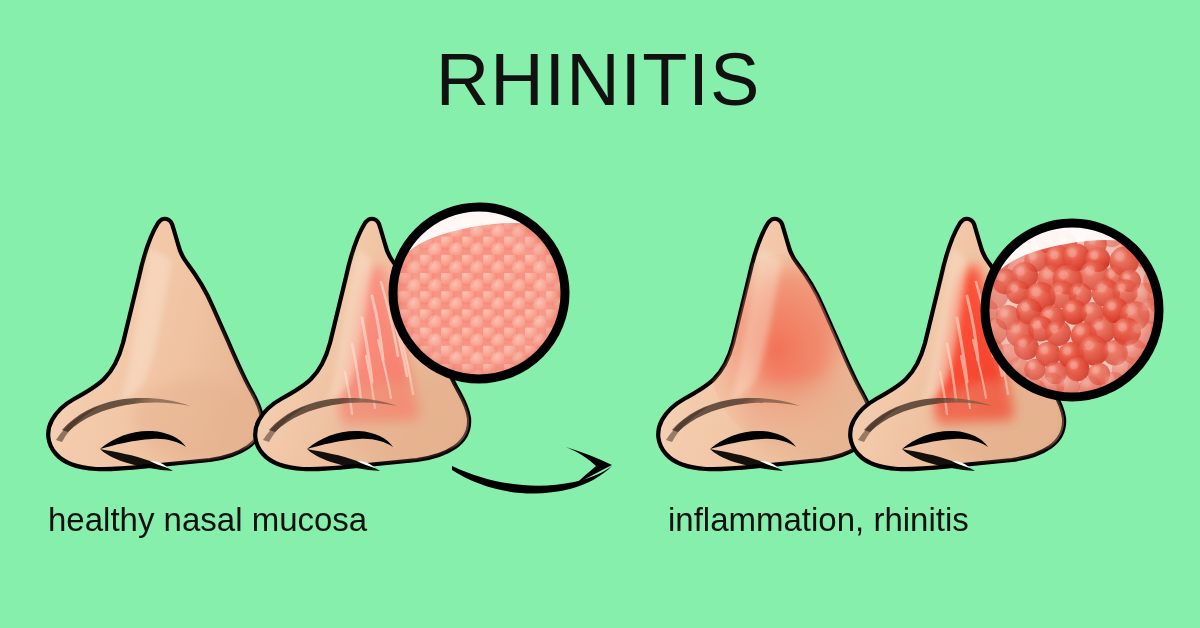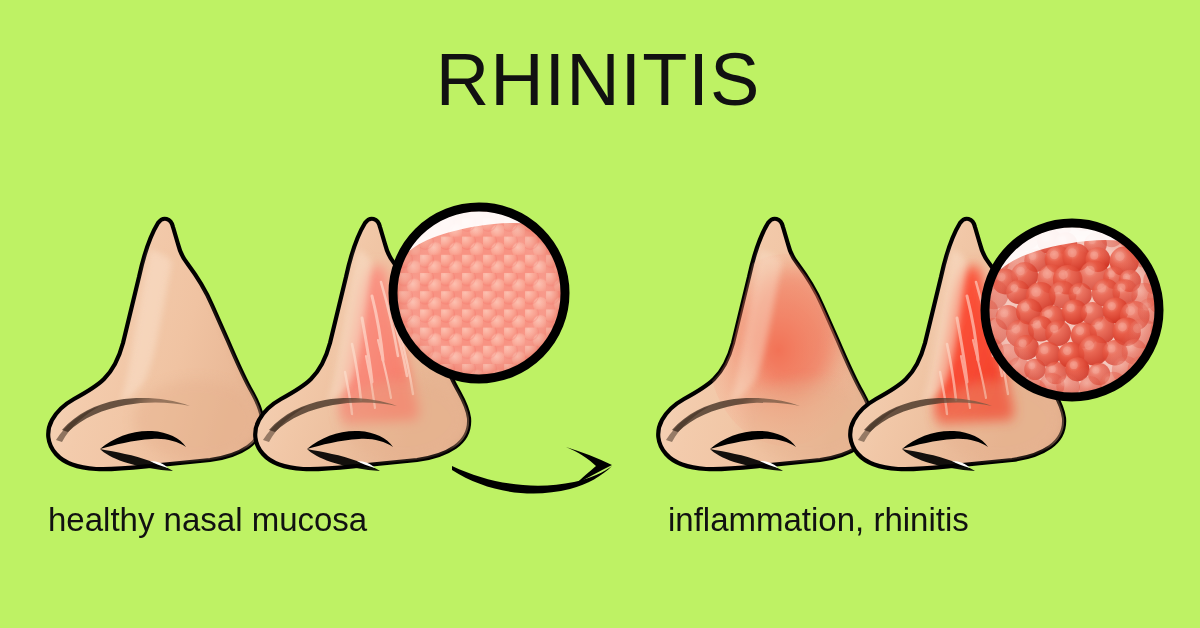--- a/index.html
+++ b/index.html
@@ -8,21 +8,21 @@
     padding: 0;
     background: #ffffff;
   }
   body {
     font-family: "Liberation Sans", sans-serif;
   }
   #canvas {
     position: relative;
     width: 1200px;
     height: 628px;
-    background: #bef264;
+    background: #86efac;
     overflow: hidden;
   }
   #figure-svg {
     position: absolute;
     left: 0;
     top: 0;
     width: 1200px;
     height: 628px;
     display: block;
   }

